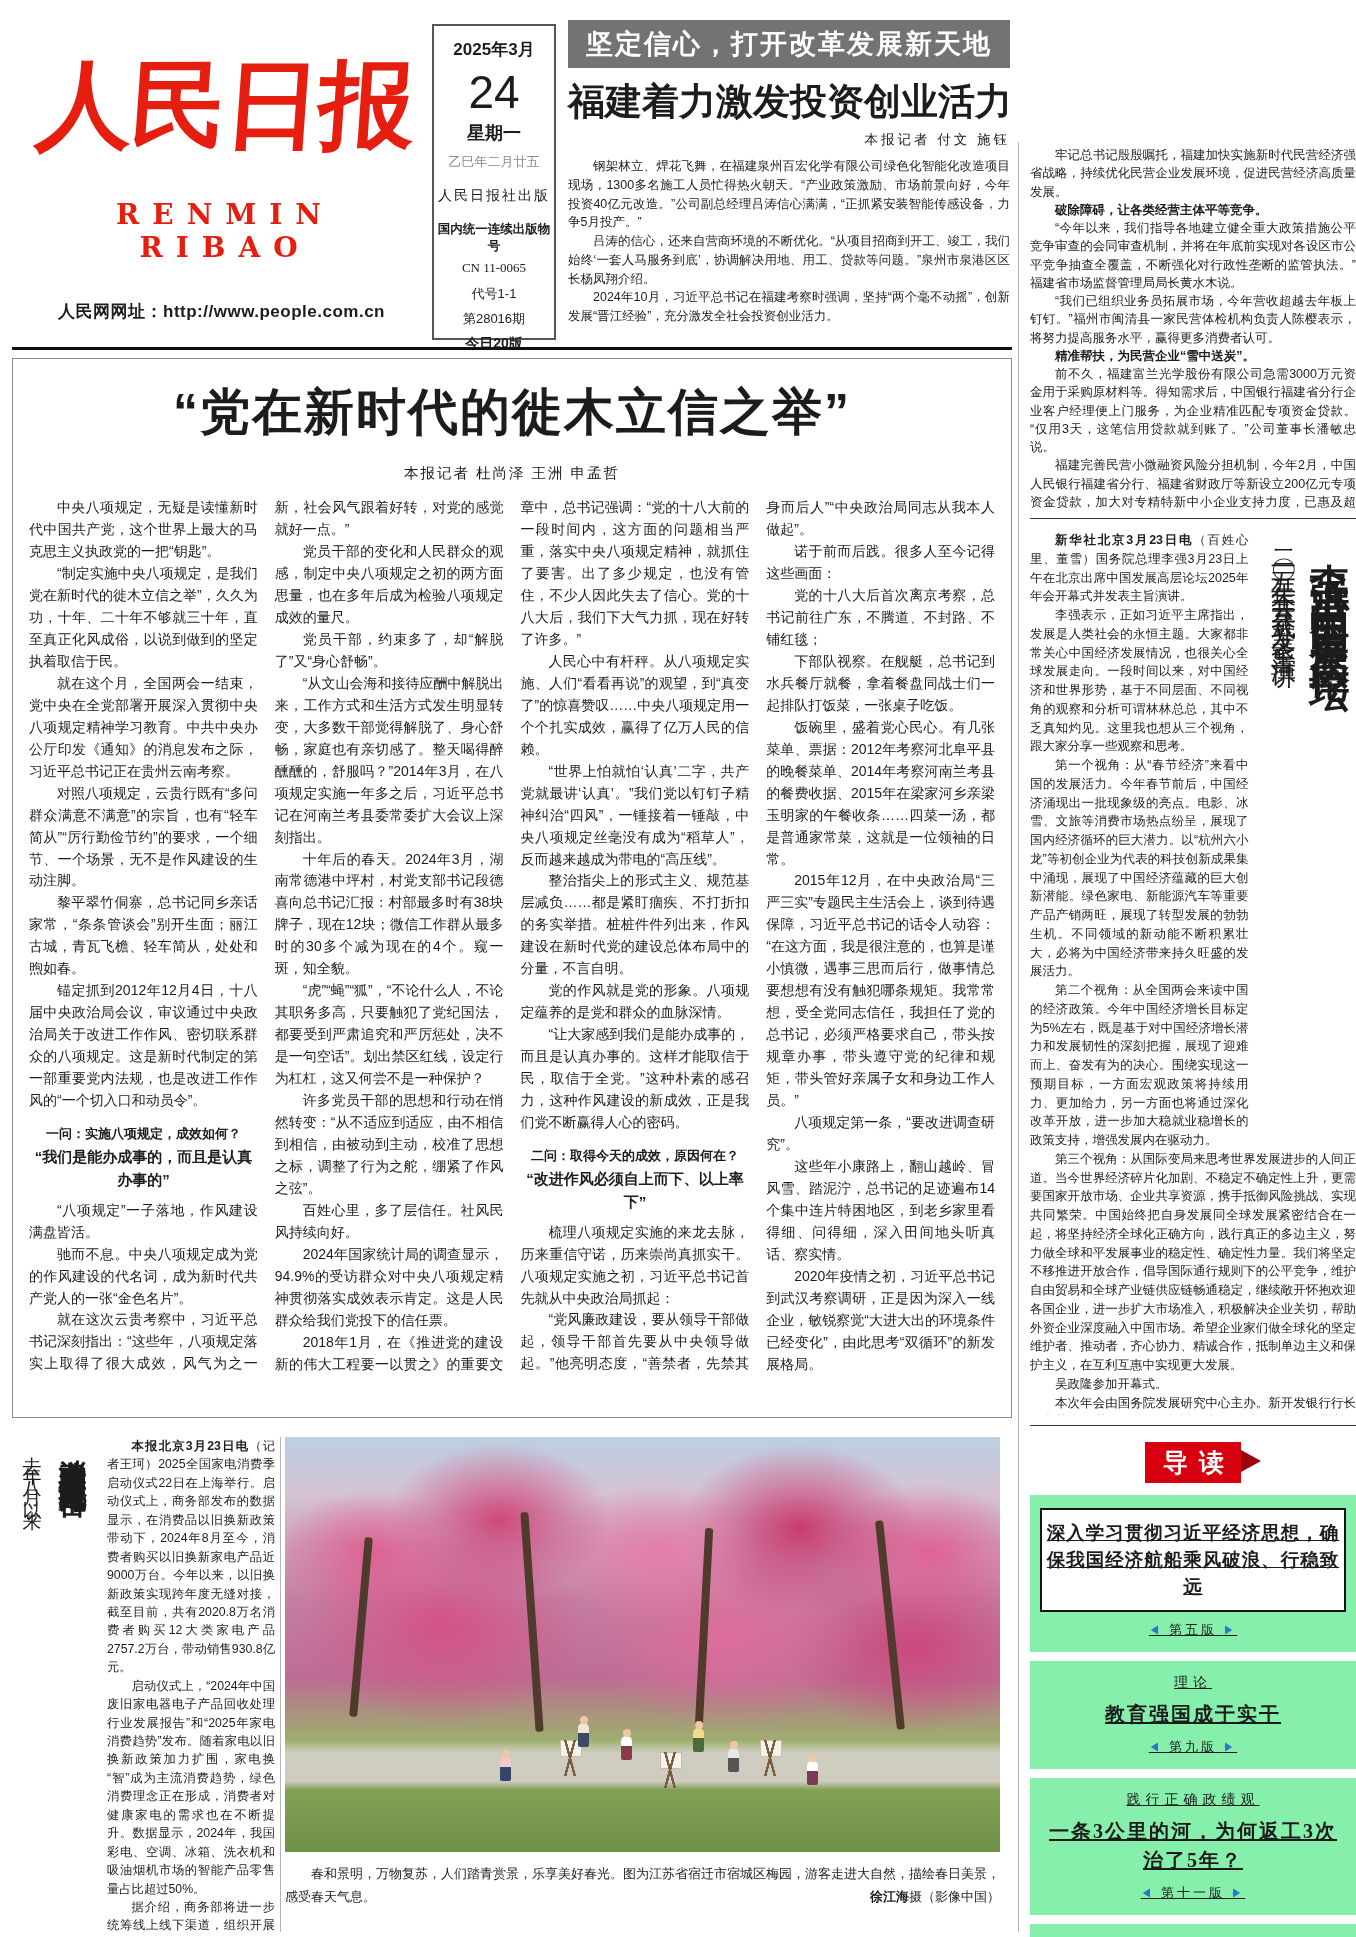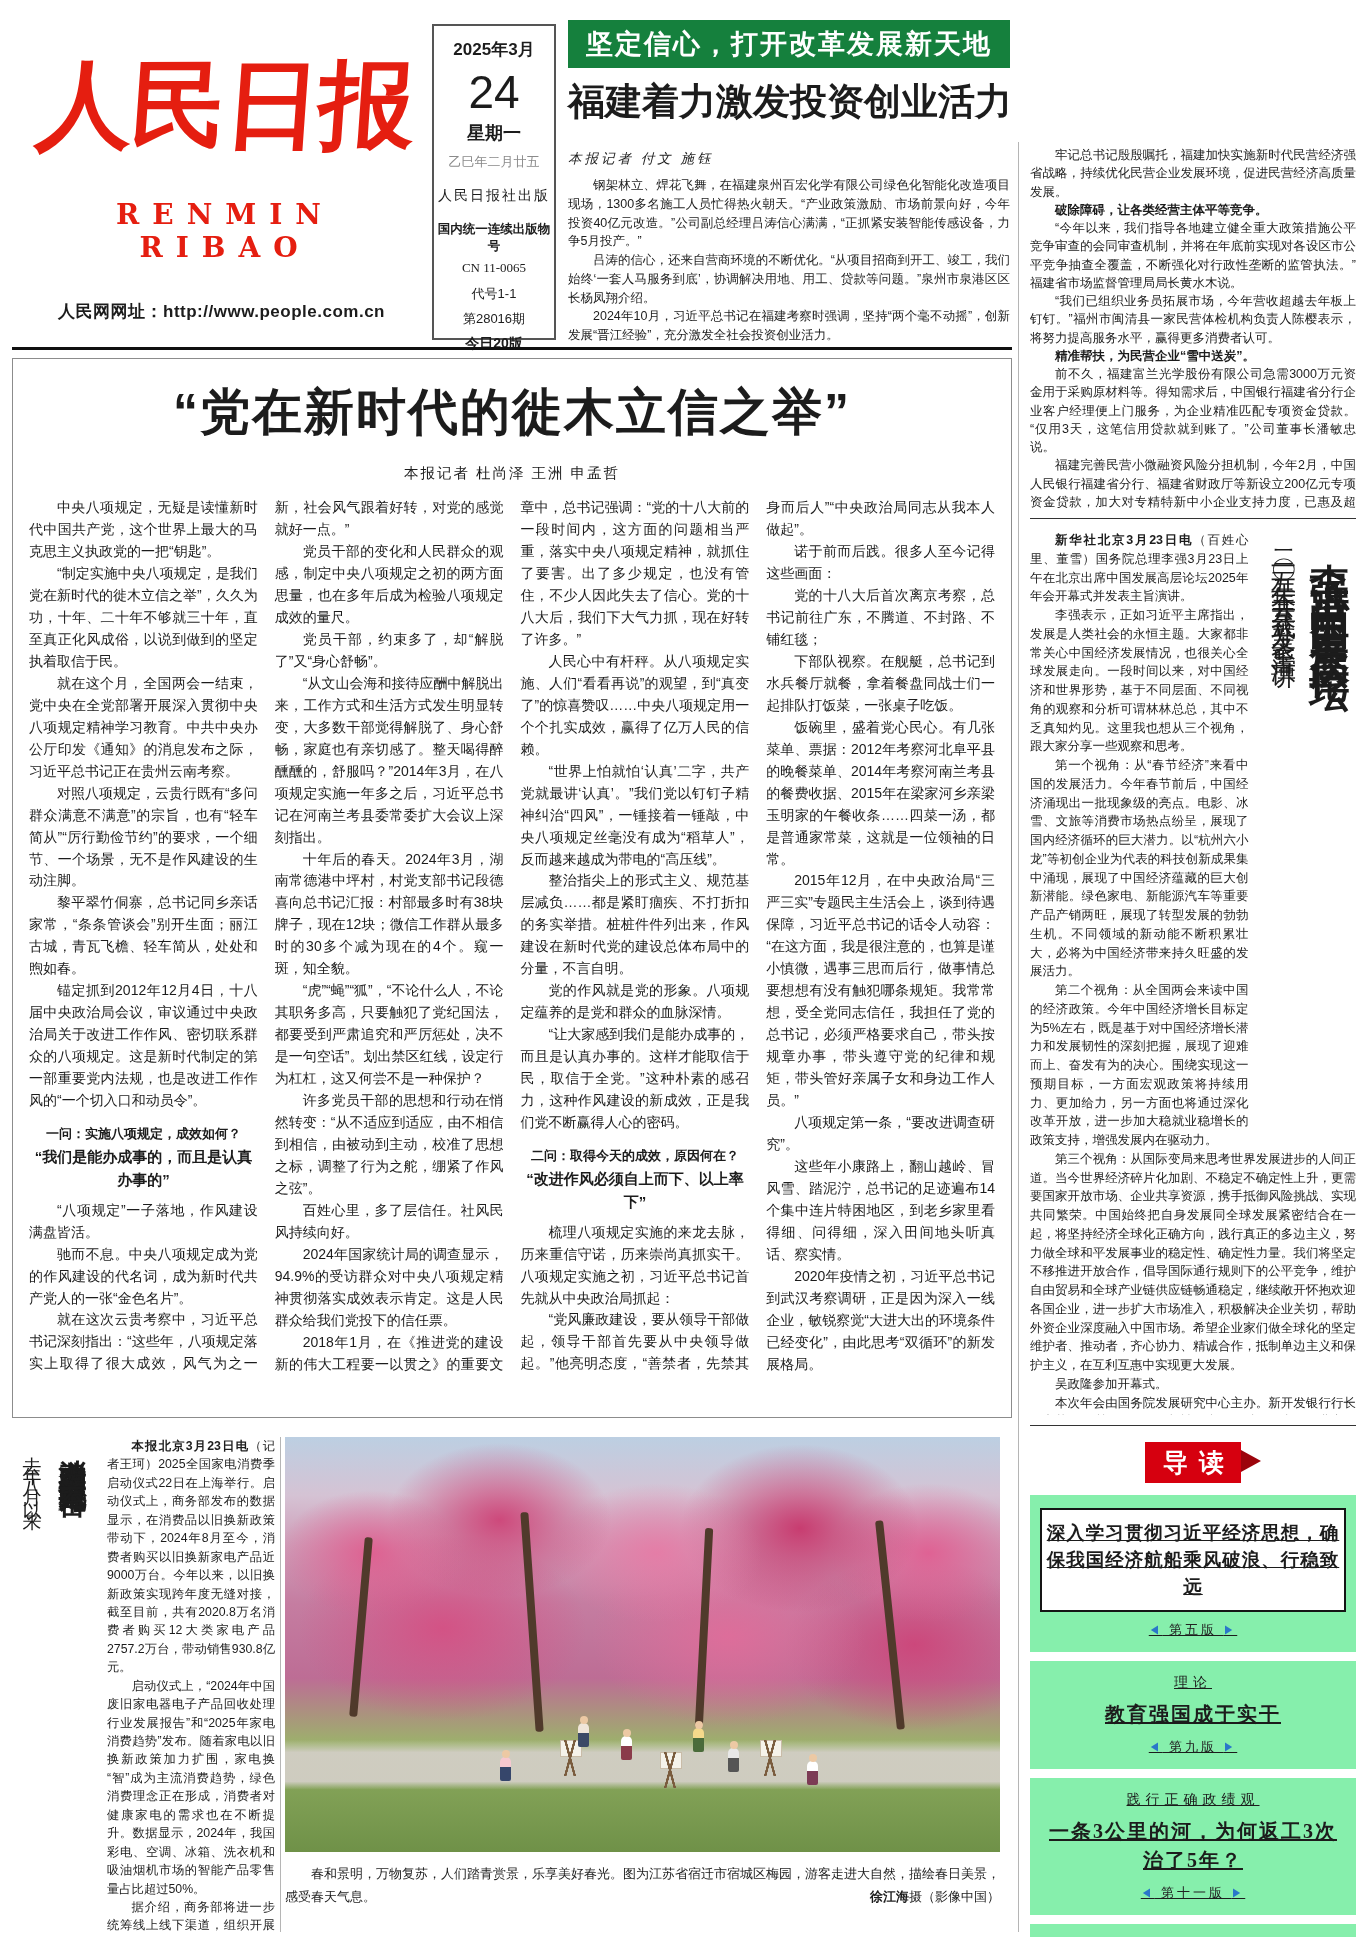--- a/index.html
+++ b/index.html
@@ -22,24 +22,24 @@
   .db-lunar{font-size:13px;color:#8a8a8a;margin-bottom:16px;}
   .db-pub{font-size:14px;font-family:"Liberation Serif",serif;letter-spacing:2px;margin-bottom:16px;}
   .db-issn-label{font-size:12.5px;font-weight:bold;margin-bottom:5px;}
   .db-issn{font-size:13px;font-family:"Liberation Serif",serif;margin-bottom:9px;}
   .db-code{font-size:13px;margin-bottom:7px;}
   .db-issue{font-size:13px;margin-bottom:7px;}
   .db-pages{font-size:14px;font-weight:bold;}
 
   
   .fj{position:absolute;left:568px;top:20px;width:442px;}
-  .fj-banner{background:#15803d;color:#fff;font-size:27px;font-weight:bold;text-align:center;
+  .fj-banner{background:#737373;color:#fff;font-size:27px;font-weight:bold;text-align:center;
              letter-spacing:2px;padding:6px 0;}
   .fj-head{font-size:37px;font-weight:900;text-align:center;margin-top:9px;white-space:nowrap;}
-  .fj-byline{text-align:left;font-size:13.5px;margin:23px 0 8px;letter-spacing:3px;font-style:italic;}
+  .fj-byline{text-align:right;font-size:13.5px;margin:4px 0 8px;letter-spacing:3px;}
   .fj-body{font-size:12.5px;line-height:1.5;text-align:justify;height:166px;overflow:hidden;}
 
   
   .rightcol{position:absolute;left:1030px;top:140px;width:326px;}
   .rc-fujian{height:368px;overflow:hidden;font-size:12.5px;line-height:1.46;text-align:justify;padding-top:6px;box-sizing:border-box;}
   .rc-rule{border-top:1px solid #333;margin:10px 0 12px;}
   .liqiang{height:884px;overflow:hidden;}
   .lq-head{float:right;writing-mode:vertical-rl;height:612px;margin-left:12px;padding-left:4px;}
   .lq-h1{font-family:"Liberation Serif",serif;font-weight:bold;font-size:40px;letter-spacing:10px;line-height:1.35;}
   .lq-h2{font-family:"Liberation Serif",serif;font-size:25px;letter-spacing:7px;line-height:1.5;}

